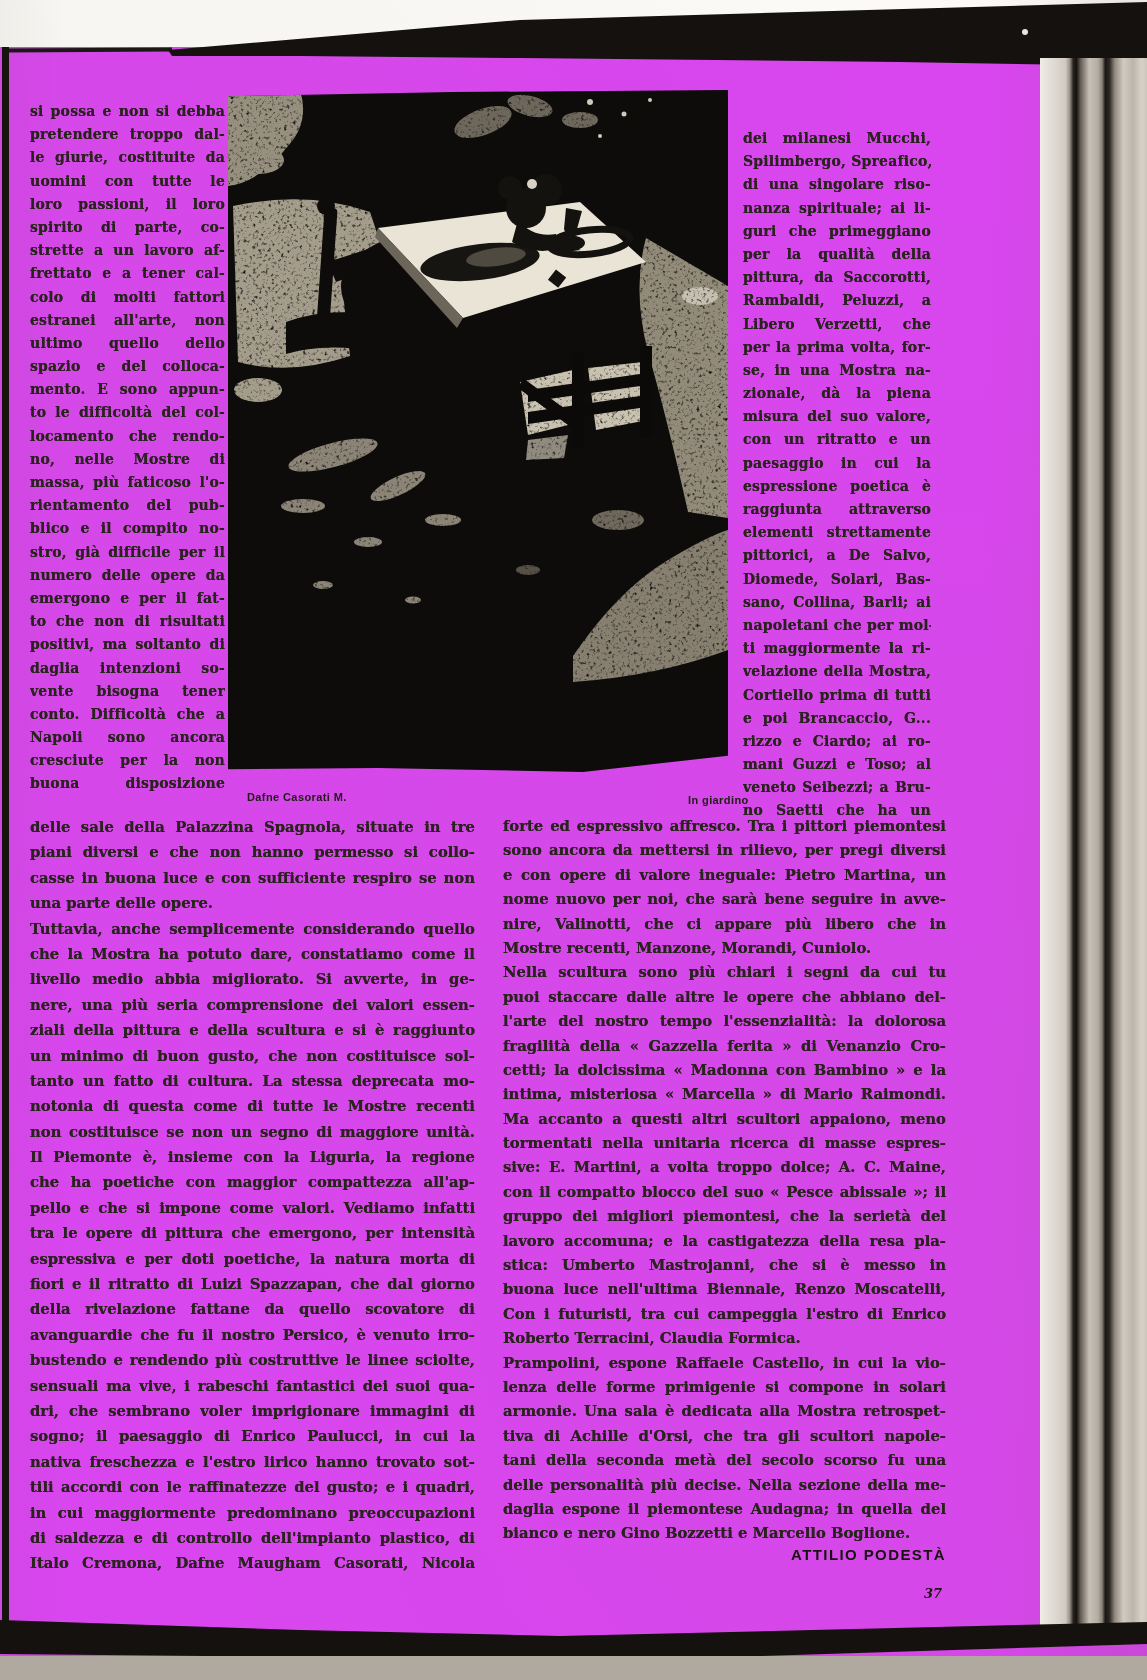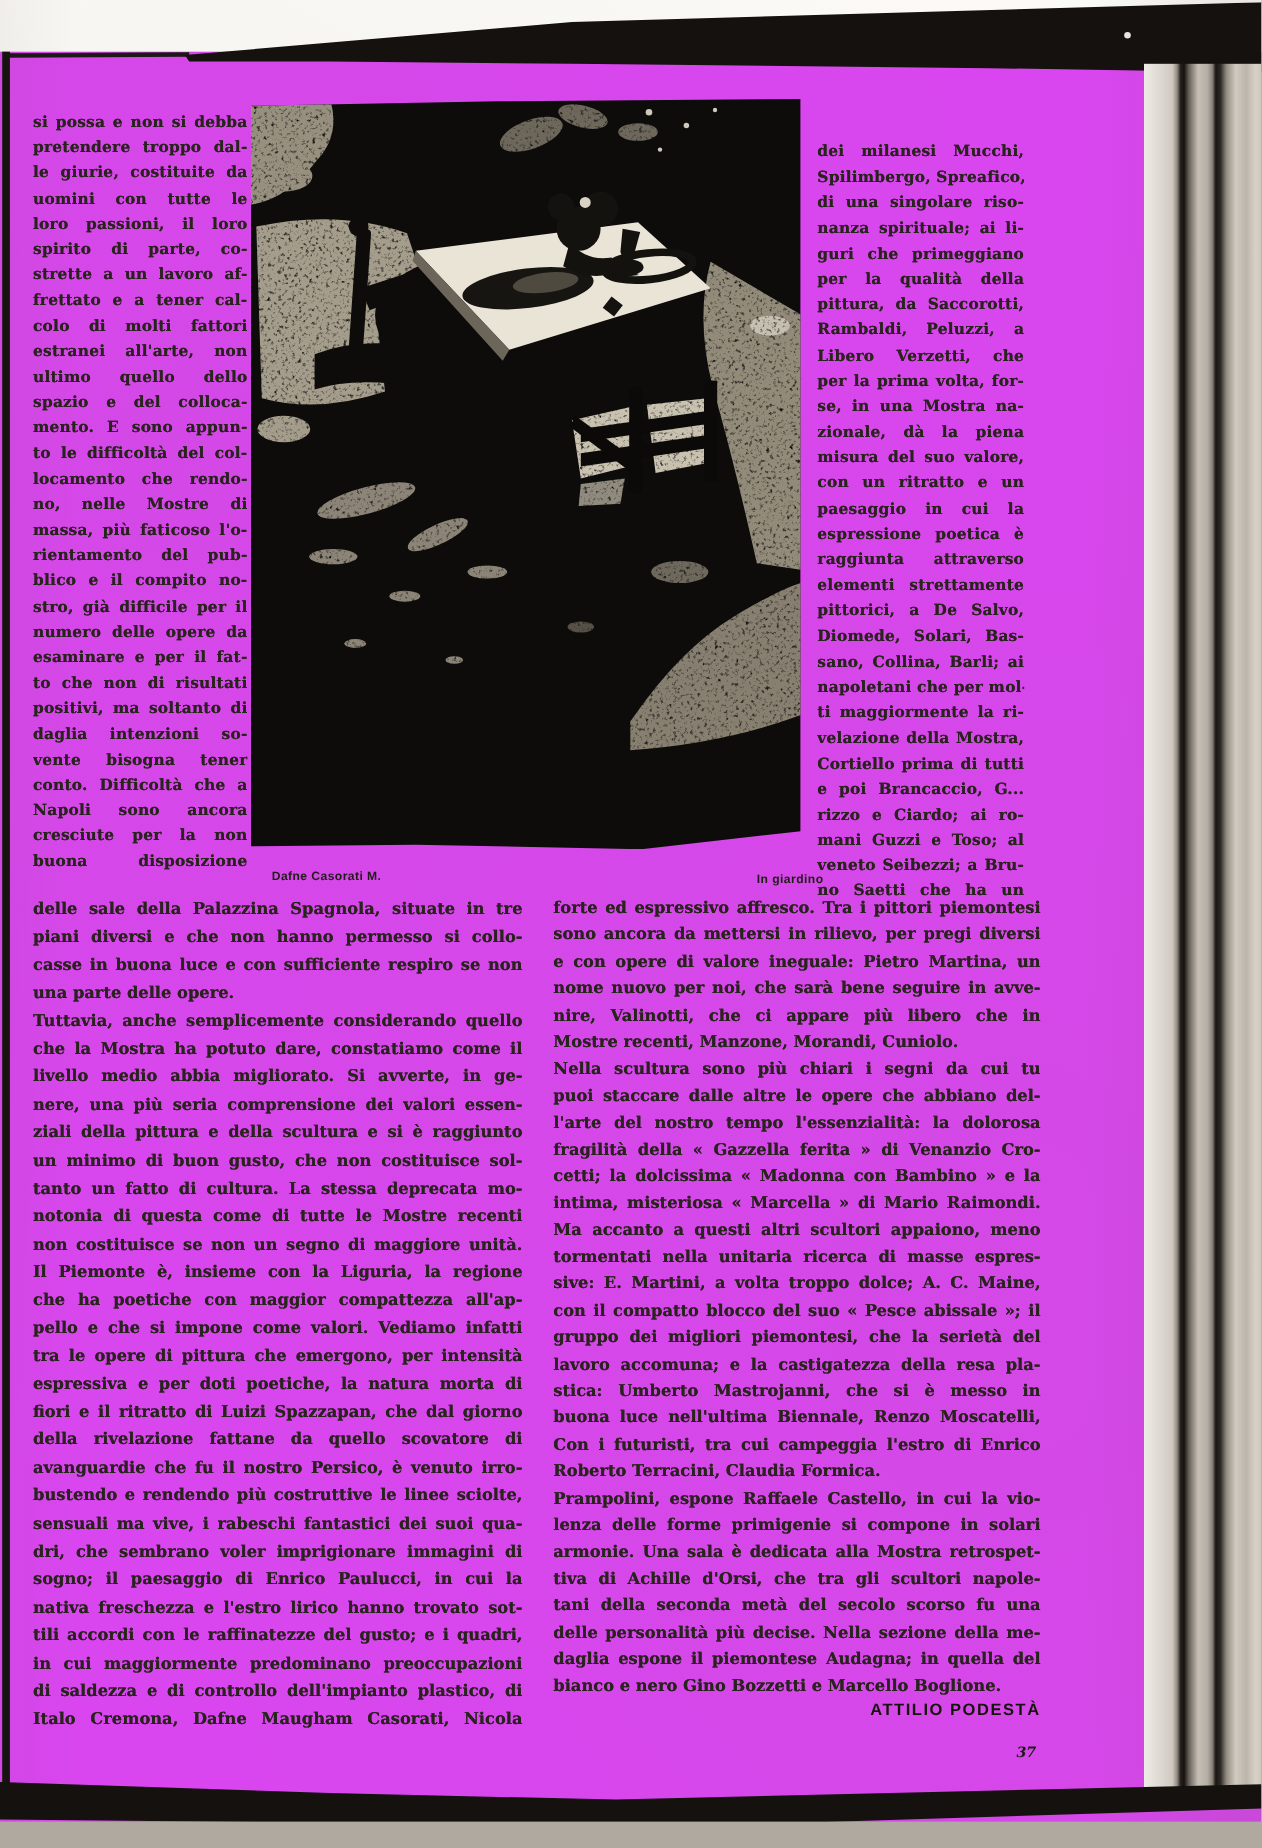--- a/index.html
+++ b/index.html
@@ -71,21 +71,21 @@
       <div class="tline">spazio e del colloca-</div>
       <div class="tline">mento. E sono appun-</div>
       <div class="tline">to le difficoltà del col-</div>
       <div class="tline">locamento che rendo-</div>
       <div class="tline">no, nelle Mostre di</div>
       <div class="tline">massa, più faticoso l'o-</div>
       <div class="tline">rientamento del pub-</div>
       <div class="tline">blico e il compito no-</div>
       <div class="tline">stro, già difficile per il</div>
       <div class="tline">numero delle opere da</div>
-      <div class="tline">esaminare e per il fat-</div>
+      <div class="tline">emergono e per il fat-</div>
       <div class="tline">to che non di risultati</div>
       <div class="tline">positivi, ma soltanto di</div>
       <div class="tline">daglia intenzioni so-</div>
       <div class="tline">vente bisogna tener</div>
       <div class="tline">conto. Difficoltà che a</div>
       <div class="tline">Napoli sono ancora</div>
       <div class="tline">cresciute per la non</div>
       <div class="tline">buona disposizione</div>
     </div>
 

